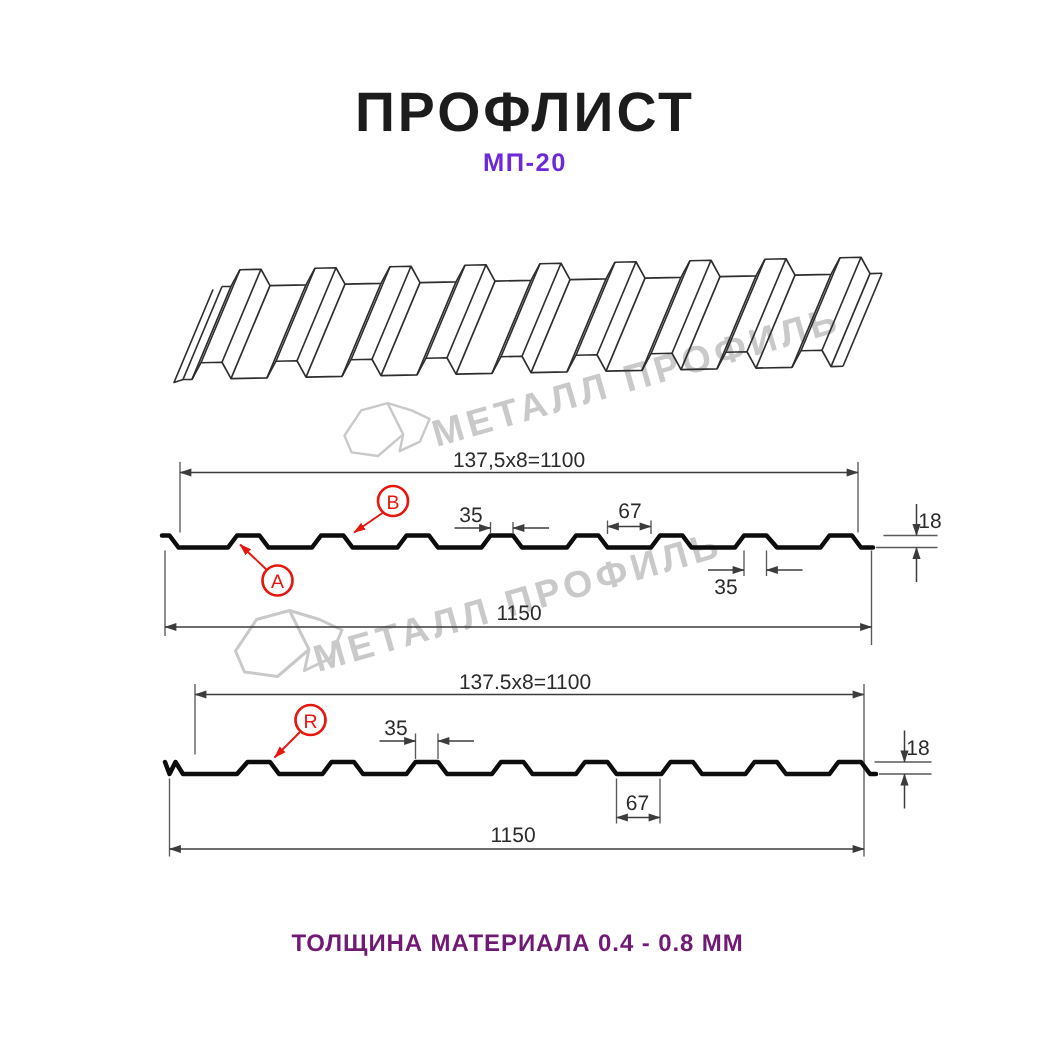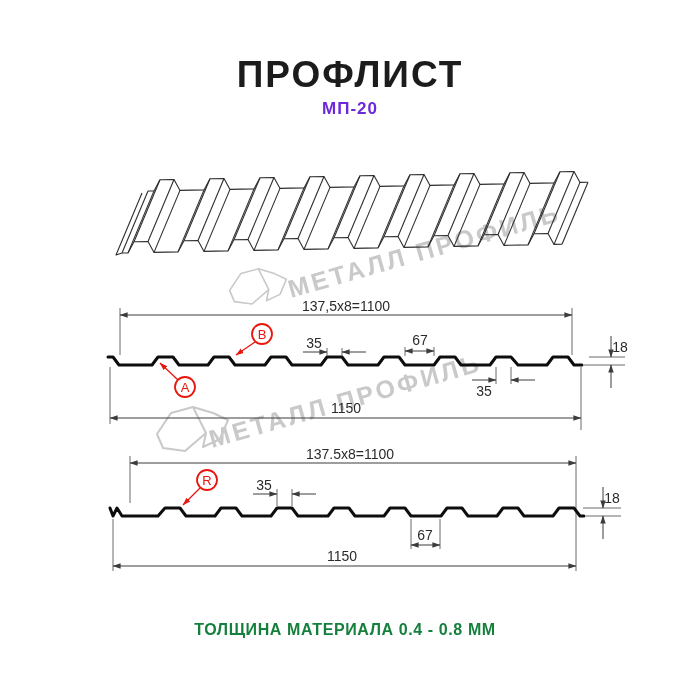--- a/index.html
+++ b/index.html
@@ -3,21 +3,21 @@
 <meta charset="utf-8">
 <style>
   html,body{margin:0;padding:0;background:#fff;}
   .page{position:relative;width:700px;height:700px;background:#ffffff;overflow:hidden;
         font-family:"Liberation Sans",sans-serif;padding-left:24px;}
   .title{position:absolute;top:54px;left:0;width:700px;text-align:center;margin:0;
          font-size:37px;font-weight:800;letter-spacing:2px;color:#1c1c1c;}
   .subtitle{position:absolute;top:99px;left:0;width:700px;text-align:center;
          font-size:17px;font-weight:700;letter-spacing:1px;color:#6d28d9;}
   .note{position:absolute;top:621px;left:0;width:690px;text-align:center;
-         font-size:16px;font-weight:600;letter-spacing:.6px;color:#15803d;}
+         font-size:16px;font-weight:600;letter-spacing:.6px;color:#701a75;}
   svg.draw{position:absolute;left:0;top:0;}
   .dim{font-size:14px;fill:#2b2b2b;text-anchor:middle;font-family:"Liberation Sans",sans-serif;}
   .dimline{stroke:#3c3c3c;stroke-width:1;fill:none;}
   .ext{stroke:#5a5a5a;stroke-width:.9;fill:none;}
   .prof{stroke:#0d0d0d;stroke-width:3;fill:none;stroke-linejoin:round;stroke-linecap:round;}
   .redcirc{stroke:#e8170e;stroke-width:1.8;fill:none;}
   .redln{stroke:#e8170e;stroke-width:1.3;}
   .redtx{fill:#e8170e;font-size:13px;text-anchor:middle;font-family:"Liberation Sans",sans-serif;}
   .wm{fill:#c9c9c9;font-size:25px;font-weight:700;letter-spacing:3px;
       font-family:"Liberation Sans",sans-serif;}

